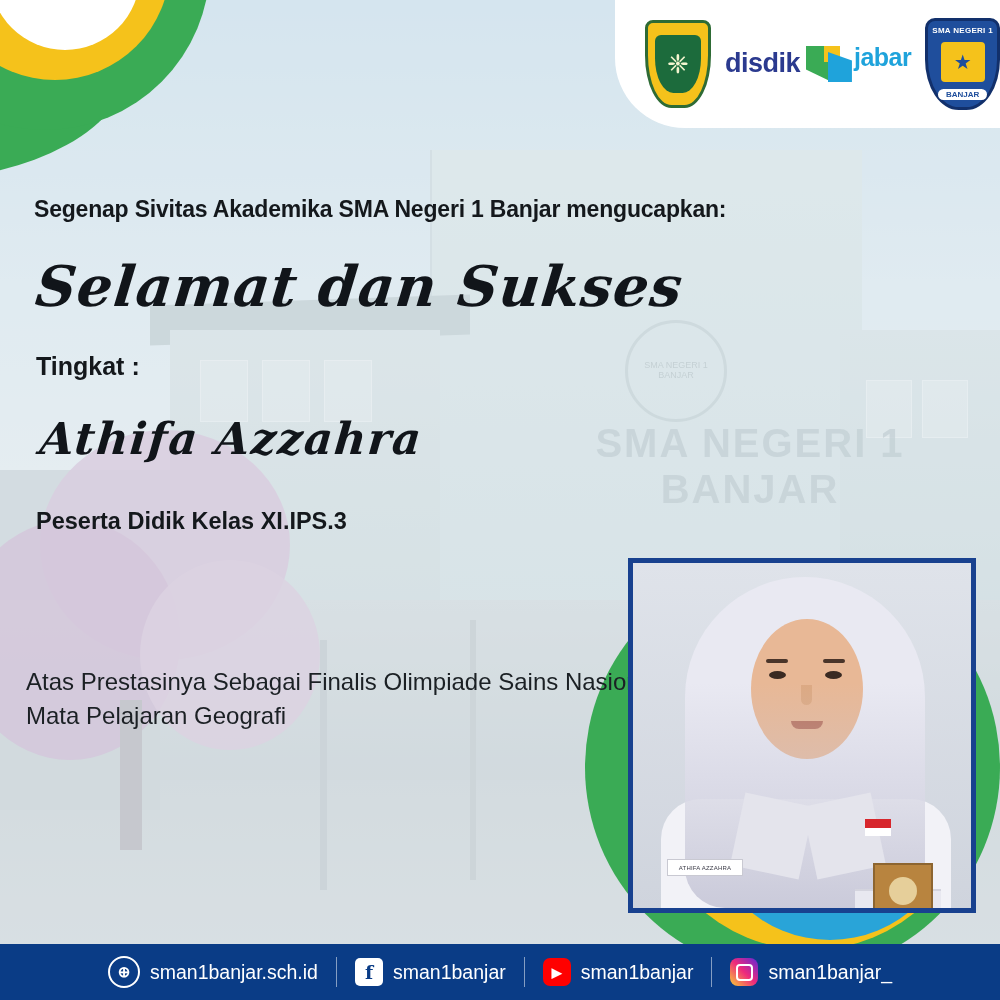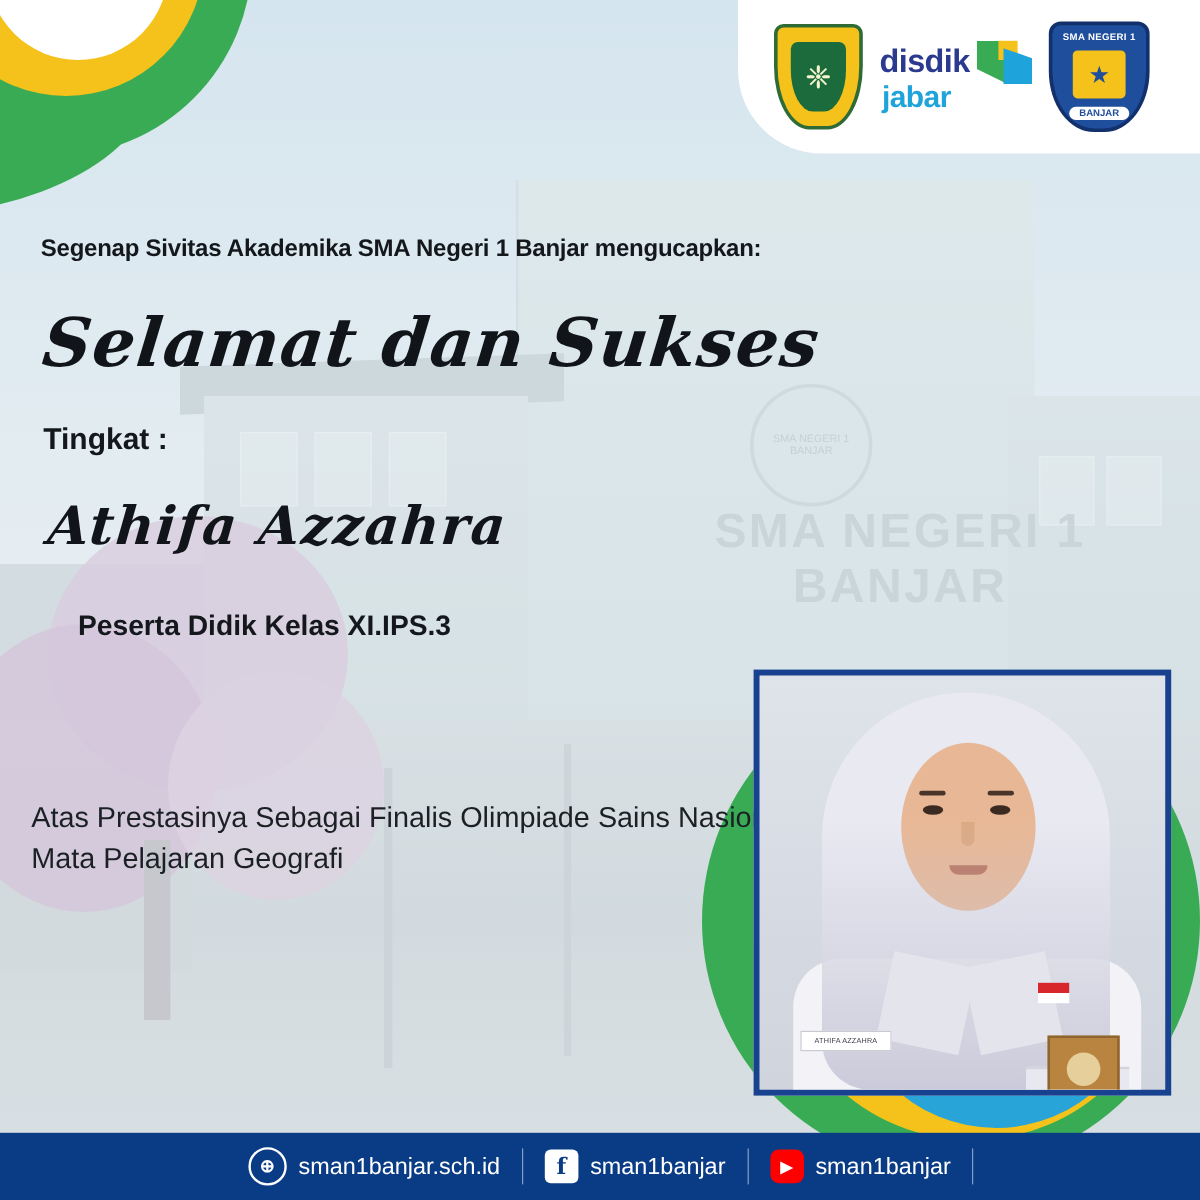--- a/index.html
+++ b/index.html
@@ -54,21 +54,21 @@
   .arc-green2{position:absolute;left:-300px;top:-60px;width:430px;height:240px;background:#3aab55;border-radius:0 0 50% 0;}
 
   
   .topbar{position:absolute;right:0;top:0;width:385px;height:128px;background:#ffffff;
     border-bottom-left-radius:70px;display:flex;align-items:center;gap:14px;padding-left:30px;box-sizing:border-box;}
   .logo-jabar{width:74px;height:88px;position:relative;}
   .logo-jabar .shield{position:absolute;inset:0;background:#f5c21b;border:3px solid #2e6b35;
     border-radius:8px 8px 40% 40%/8px 8px 60% 60%;display:flex;align-items:center;justify-content:center;}
   .logo-jabar .inner{width:46px;height:58px;background:#1c6b3c;border-radius:6px 6px 40% 40%/6px 6px 60% 60%;
     display:flex;align-items:center;justify-content:center;color:#f5f5d0;font-size:26px;}
-  .disdik{display:flex;flex-direction:column;line-height:.95;}
+  .disdik{display:flex;flex-direction:row;line-height:.95;}
   .disdik .row{display:flex;align-items:center;gap:6px;}
   .disdik .word{font-weight:bold;font-size:27px;color:#2b3a8f;letter-spacing:-.5px;}
   .disdik .word2{font-weight:bold;font-size:25px;color:#1fa3db;letter-spacing:-.5px;margin-left:2px;}
   .disdik-mark{width:46px;height:36px;position:relative;}
   .dm1{position:absolute;left:0;top:0;width:26px;height:36px;background:#3aab55;
     clip-path:polygon(0 0,100% 0,100% 100%,0 65%);}
   .dm2{position:absolute;left:22px;top:6px;width:24px;height:30px;background:#1fa3db;
     clip-path:polygon(0 0,100% 28%,100% 100%,0 100%);}
   .dm3{position:absolute;left:18px;top:0;width:16px;height:16px;background:#f5c21b;}
   .logo-sman{width:84px;height:92px;position:relative;}
@@ -79,27 +79,27 @@
   .logo-sman .mid{width:44px;height:40px;background:#f5c21b;border-radius:4px;display:flex;align-items:center;justify-content:center;color:#1f4e9c;font-size:20px;}
   .logo-sman .b{font-size:8px;font-weight:bold;background:#fff;color:#1f4e9c;border-radius:6px;padding:1px 8px;}
 
   
   .deco{position:absolute;border-radius:50%;}
   .deco-green{left:585px;top:560px;width:415px;height:415px;background:#3aab55;}
   .deco-yellow{left:645px;top:620px;width:330px;height:330px;background:#f5c21b;}
   .deco-blue{left:705px;top:690px;width:250px;height:250px;background:#29a4d8;}
 
   
-  .txt-line1{position:absolute;left:34px;top:196px;font-size:20px;font-weight:bold;color:#14181c;letter-spacing:-.2px;}
+  .txt-line1{position:absolute;left:34px;top:196px;font-size:23px;font-weight:bold;color:#14181c;letter-spacing:-.2px;}
   .txt-script1{position:absolute;left:36px;top:253px;font-size:56px;color:#11151a;
     font-family:"DejaVu Serif", serif;font-style:italic;font-weight:bold;letter-spacing:1px;transform:skewX(-6deg);}
   .txt-kepada{position:absolute;left:36px;top:352px;font-size:25px;font-weight:bold;color:#14181c;}
   .txt-name{position:absolute;left:40px;top:413px;font-size:44px;color:#11151a;
     font-family:"DejaVu Serif", serif;font-style:italic;font-weight:bold;letter-spacing:1.5px;transform:skewX(-5deg);}
-  .txt-class{position:absolute;left:36px;top:508px;font-size:23.5px;font-weight:bold;color:#14181c;margin-left:29px;}
+  .txt-class{position:absolute;left:36px;top:508px;font-size:23.5px;font-weight:bold;color:#14181c;}
   .txt-desc{position:absolute;left:26px;top:665px;font-size:24px;color:#1b2024;line-height:1.42;}
 
   
   .portrait{position:absolute;left:628px;top:558px;width:348px;height:355px;
     border:5px solid #18418f;box-sizing:border-box;overflow:hidden;background:#d9dde4;}
   .p-bg{position:absolute;inset:0;background:linear-gradient(180deg,#dfe3ea,#cfd4dd);}
   .p-hijab{position:absolute;left:52px;top:14px;width:240px;height:330px;background:#e9e9f2;
     border-radius:120px 120px 40px 40px;}
   .p-hijab-shadow{position:absolute;left:52px;top:120px;width:240px;height:225px;
     background:linear-gradient(180deg,rgba(205,205,220,0),rgba(198,198,215,.9));border-radius:0 0 40px 40px;}
@@ -246,15 +246,21 @@
     <div class="f-item">
       <span class="ic ic-fb">f</span>
       <span>sman1banjar</span>
     </div>
     <span class="f-div"></span>
     <div class="f-item">
       <span class="ic ic-yt">▶</span>
       <span>sman1banjar</span>
     </div>
     <span class="f-div"></span>
+    <div class="f-item">
+      <span class="ic ic-ig">
+          <b></b>
+        </span>
+      <span>sman1banjar_</span>
+    </div>
   </div>
 
 </div>
 
 </body></html>

